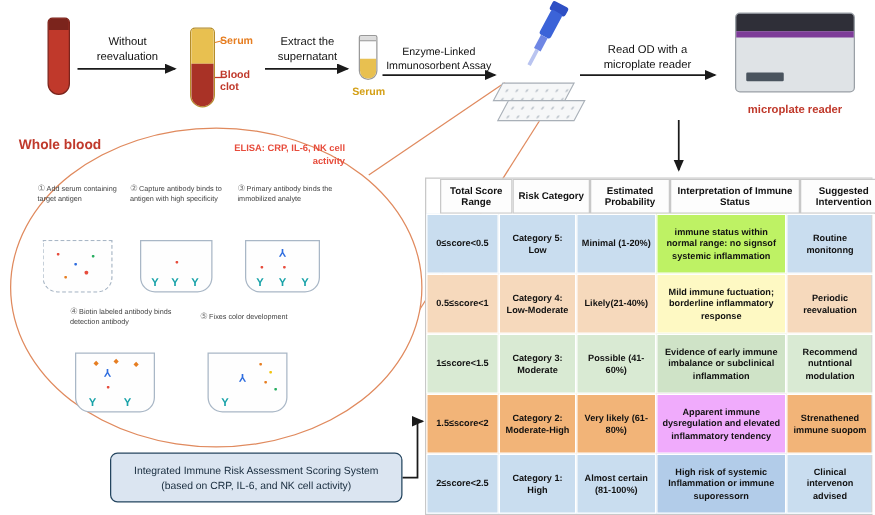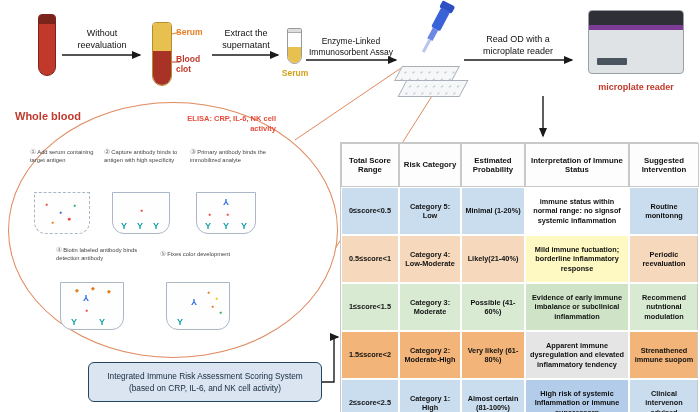--- a/index.html
+++ b/index.html
@@ -44,21 +44,21 @@
   .dot { font-size:5px; }
   .c-red { color:#e74c3c; } .c-blue { color:#2d6cdf; } .c-green { color:#27ae60; }
   .c-orange { color:#e67e22; } .c-yellow { color:#f1c40f; }
 
   
   .scorebox { position:absolute; left:88px; top:362px; width:234px; height:40px; background:#dbe5f1; border:1.5px solid #24455f; border-radius:6px; display:flex; flex-direction:column; justify-content:center; text-align:center; font-size:8.3px; color:#15293b; line-height:1.45; }
 
   
   .rtable { position:absolute; left:340px; top:142px; width:358px; border:1px solid #c8c8c8; }
   .trow { display:grid; grid-template-columns:58px 62px 64px 104px 70px; }
-  .thead { height:44px; }
+  .thead { height:28px;margin-left:11px; }
   .rbody { height:48px; }
   .th { background:#fdfdfd; border:0.5px solid #c8c8c8; font-weight:bold; font-size:7.8px; display:flex; align-items:center; justify-content:center; text-align:center; padding:1px 2px; line-height:1.2; color:#111; }
   .tc { border:1px solid #fff; font-weight:bold; font-size:7.3px; display:flex; align-items:center; justify-content:center; text-align:center; padding:1px 3px; line-height:1.3; color:#111; }
 </style>
 </head>
 <body>
 
 <div class="canvas">
 
   <svg class="overlay">
@@ -201,21 +201,21 @@
       <div class="th">Risk Category</div>
       <div class="th">Estimated Probability</div>
       <div class="th">Interpretation of Immune Status</div>
       <div class="th">Suggested Intervention</div>
     </div>
 
     <div class="trow rbody" style="background:#c9ddef">
       <div class="tc">0≤score&lt;0.5</div>
       <div class="tc">Category 5: Low</div>
       <div class="tc">Minimal (1-20%)</div>
-      <div class="tc" style="background:#ffffff">immune status within normal range: no signsof systemic inflammation</div>
+      <div class="tc" style="background:#bef264">immune status within normal range: no signsof systemic inflammation</div>
       <div class="tc">Routine monitonng</div>
     </div>
 
     <div class="trow rbody" style="background:#f6d9bc">
       <div class="tc">0.5≤score&lt;1</div>
       <div class="tc">Category 4: Low-Moderate</div>
       <div class="tc">Likely(21-40%)</div>
       <div class="tc" style="background:#fef9c3">Mild immune fuctuation; borderline inflammatory response</div>
       <div class="tc">Periodic reevaluation</div>
     </div>
@@ -225,21 +225,21 @@
       <div class="tc">Category 3: Moderate</div>
       <div class="tc">Possible (41-60%)</div>
       <div class="tc" style="background:#cfe3c7">Evidence of early immune imbalance or subclinical inflammation</div>
       <div class="tc">Recommend nutntional modulation</div>
     </div>
 
     <div class="trow rbody" style="background:#f2b478">
       <div class="tc">1.5≤score&lt;2</div>
       <div class="tc">Category 2: Moderate-High</div>
       <div class="tc">Very likely (61-80%)</div>
-      <div class="tc" style="background:#e5e5e5">Apparent immune dysregulation and elevated inflammatory tendency</div>
+      <div class="tc" style="background:#f0abfc">Apparent immune dysregulation and elevated inflammatory tendency</div>
       <div class="tc">Strenathened immune suopom</div>
     </div>
 
     <div class="trow rbody" style="background:#c9ddef">
       <div class="tc">2≤score&lt;2.5</div>
       <div class="tc">Category 1: High</div>
       <div class="tc">Almost certain (81-100%)</div>
       <div class="tc" style="background:#b2cce9">High risk of systemic Inflammation or immune suporessorn</div>
       <div class="tc">Clinical intervenon advised</div>
     </div>

